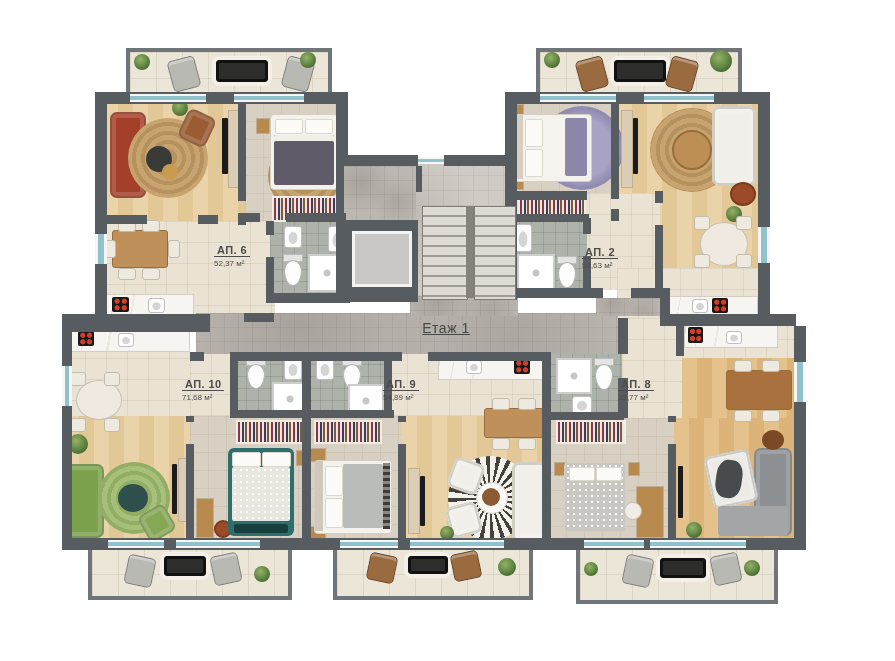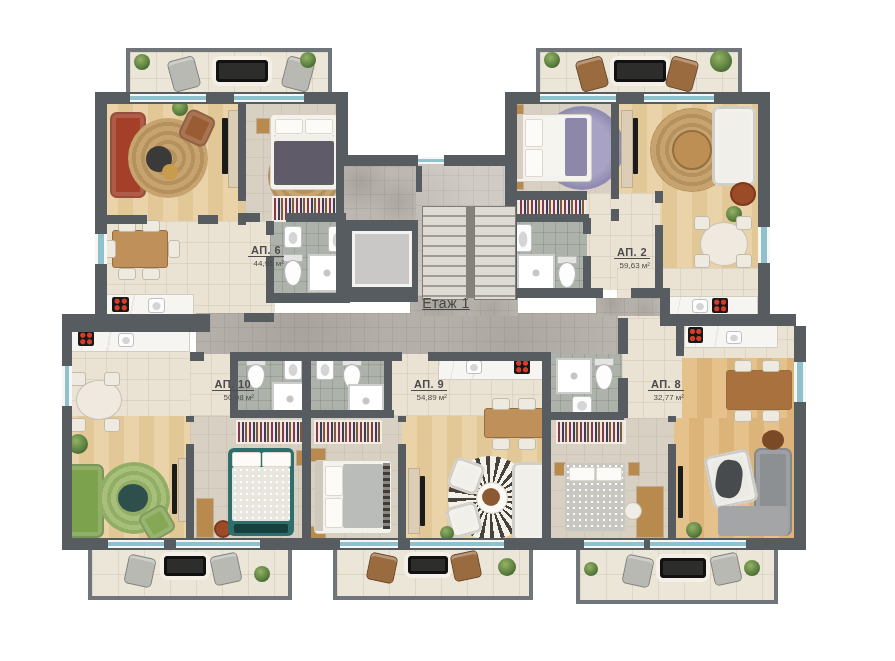--- a/index.html
+++ b/index.html
@@ -40,21 +40,21 @@
   .stv{background:#181818;border-radius:2px;background-image:radial-gradient(circle at 30% 28%,#d23c28 2.2px,transparent 3px),radial-gradient(circle at 72% 28%,#d23c28 2.2px,transparent 3px),radial-gradient(circle at 30% 72%,#d23c28 2.2px,transparent 3px),radial-gradient(circle at 72% 72%,#d23c28 2.2px,transparent 3px)}
   .tv{background:#1b1b1b;border-radius:1px}
   .unit{background:#dccdb6;border:1px solid #bfae93}
   .ward{border:2px solid #f1ede5;background:repeating-linear-gradient(90deg,#87374a 0 2px,#ece6dc 2px 4px,#3f3b60 4px 6px,#e8e2d8 6px 7px,#7c5a3c 7px 9px,#ece6dc 9px 11px)}
   .plant{border-radius:50%;background:radial-gradient(circle at 40% 35%,#93b266,#5d8140 55%,#3f5f2a 85%)}
   .pouf{background:#9c4b28;border-radius:50%;border:2px solid #7c3a1e}
   .flight{background:repeating-linear-gradient(180deg,#dedbd5 0 8px,#9f9c96 8px 10px);border:1px solid #807d77}
   .elevC{background:#c9c8c6;border:3px solid #f3f3f1}
   .winH{position:absolute;z-index:25;background:linear-gradient(180deg,#f6f6f4 0 27%,#8fc2cd 27% 73%,#f6f6f4 73%)}
   .winV{position:absolute;z-index:25;background:linear-gradient(90deg,#f6f6f4 0 27%,#8fc2cd 27% 73%,#f6f6f4 73%)}
-  .lab{position:absolute;text-align:right;color:#4c4c4c;z-index:40}
+  .lab{position:absolute;text-align:left;color:#4c4c4c;z-index:40}
   .lab .nm{font-size:11px;font-weight:bold;letter-spacing:.4px;border-bottom:1.2px solid #4c4c4c;padding:0 3px;display:inline-block}
   .lab .ar{font-size:8px;display:block;margin-top:1px}
   #floorlab{position:absolute;font-size:14px;color:#474747;text-decoration:underline;letter-spacing:.5px;z-index:40;text-align:center}
   #wm{position:absolute;z-index:50;font-size:54px;font-weight:bold;color:rgba(255,255,255,.62);
       text-align:center;letter-spacing:1px;white-space:nowrap;text-shadow:0 0 6px rgba(130,125,118,.45)}
 </style>
 </head>
 <body>
 
 <div id="canvas">
@@ -369,34 +369,34 @@
   <div class="winV" style="left:794px;top:362px;width:12px;height:40px"></div>
   <div class="winH" style="left:108px;top:540px;width:56px;height:8px"></div>
   <div class="winH" style="left:176px;top:540px;width:84px;height:8px"></div>
   <div class="winH" style="left:340px;top:540px;width:58px;height:8px"></div>
   <div class="winH" style="left:410px;top:540px;width:94px;height:8px"></div>
   <div class="winH" style="left:584px;top:540px;width:60px;height:8px"></div>
   <div class="winH" style="left:650px;top:540px;width:96px;height:8px"></div>
 
   <div class="lab" style="left:214px;top:240px;width:70px">
     <span class="nm">АП. 6</span>
-    <span class="ar">44,91 м²</span>
+    <span class="ar">52,37 м²</span>
   </div>
   <div class="lab" style="left:582px;top:242px;width:68px">
     <span class="nm">АП. 2</span>
     <span class="ar">59,63 м²</span>
   </div>
   <div class="lab" style="left:618px;top:374px;width:66px">
     <span class="nm">АП. 8</span>
     <span class="ar">32,77 м²</span>
   </div>
   <div class="lab" style="left:383px;top:374px;width:64px">
     <span class="nm">АП. 9</span>
     <span class="ar">54,89 м²</span>
   </div>
   <div class="lab" style="left:182px;top:374px;width:72px">
     <span class="nm">АП. 10</span>
-    <span class="ar">50,08 м²</span>
-  </div>
-  <div id="floorlab" style="left:398px;top:295px;width:96px">Етаж 1</div>
+    <span class="ar">71,68 м²</span>
+  </div>
+  <div id="floorlab" style="left:398px;top:320px;width:96px">Етаж 1</div>
 
 
 </div>
 
 </body></html>

